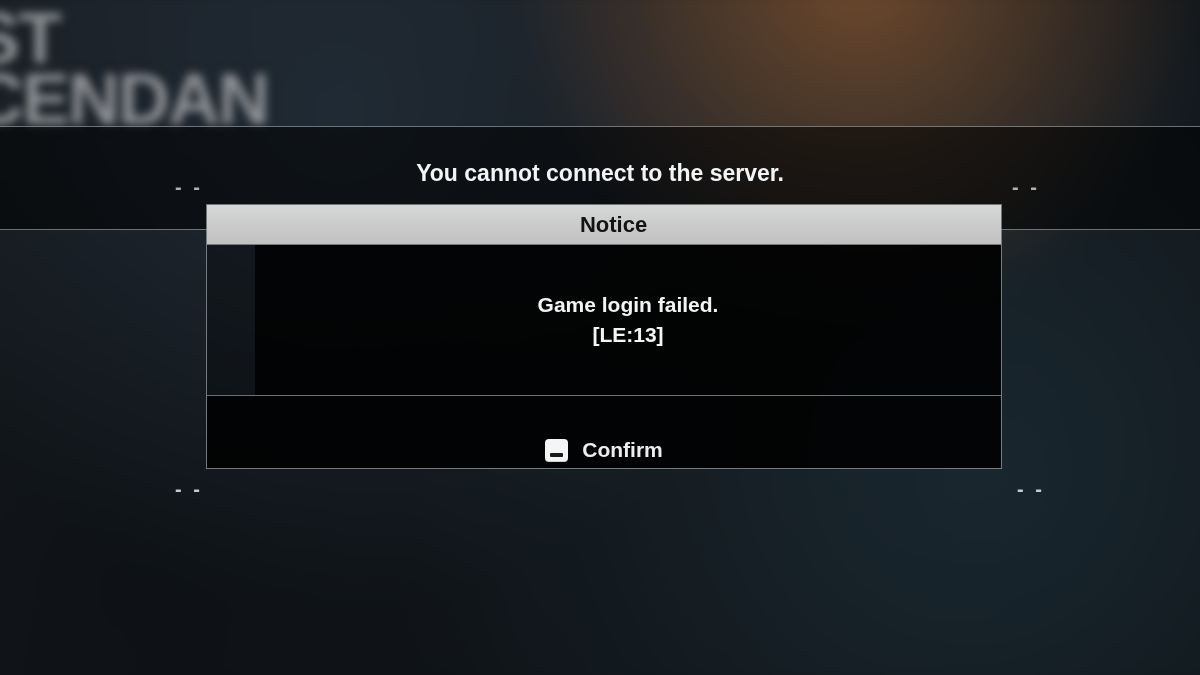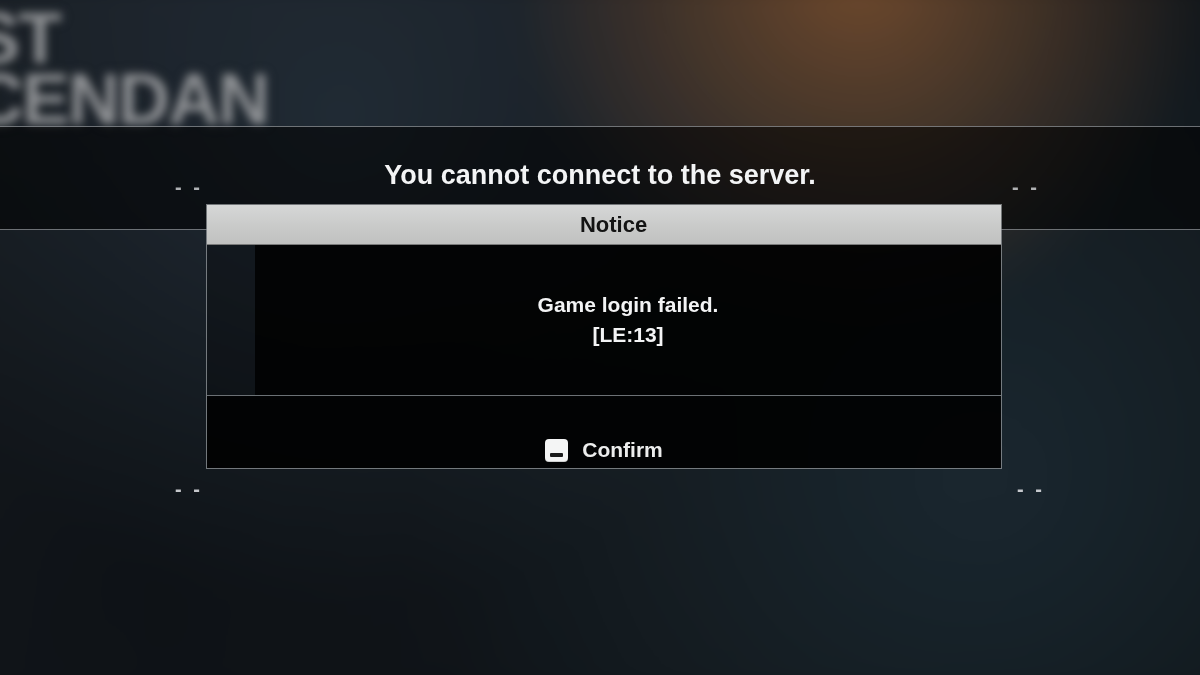--- a/index.html
+++ b/index.html
@@ -32,21 +32,21 @@
     
     .banner {
       position: absolute; left: 0; right: 0; top: 126px; height: 104px;
       background: rgba(0,0,0,0.55);
       border-top: 1px solid rgba(190,195,200,0.55);
       border-bottom: 1px solid rgba(190,195,200,0.55);
     }
     .banner-text {
       position: absolute; left: 0; right: 0; top: 160px;
       text-align: center;
-      font-size: 27px; font-weight: 600;
+      font-size: 23px; font-weight: 600;
       color: #f3f4f5;
     }
     .banner-dashes-left, .banner-dashes-right {
       position: absolute; top: 176px;
       color: rgba(230,232,235,0.75);
       font-size: 20px; letter-spacing: 3px; font-weight: 600;
     }
     .banner-dashes-left  { left: 175px; }
     .banner-dashes-right { right: 160px; }
 

